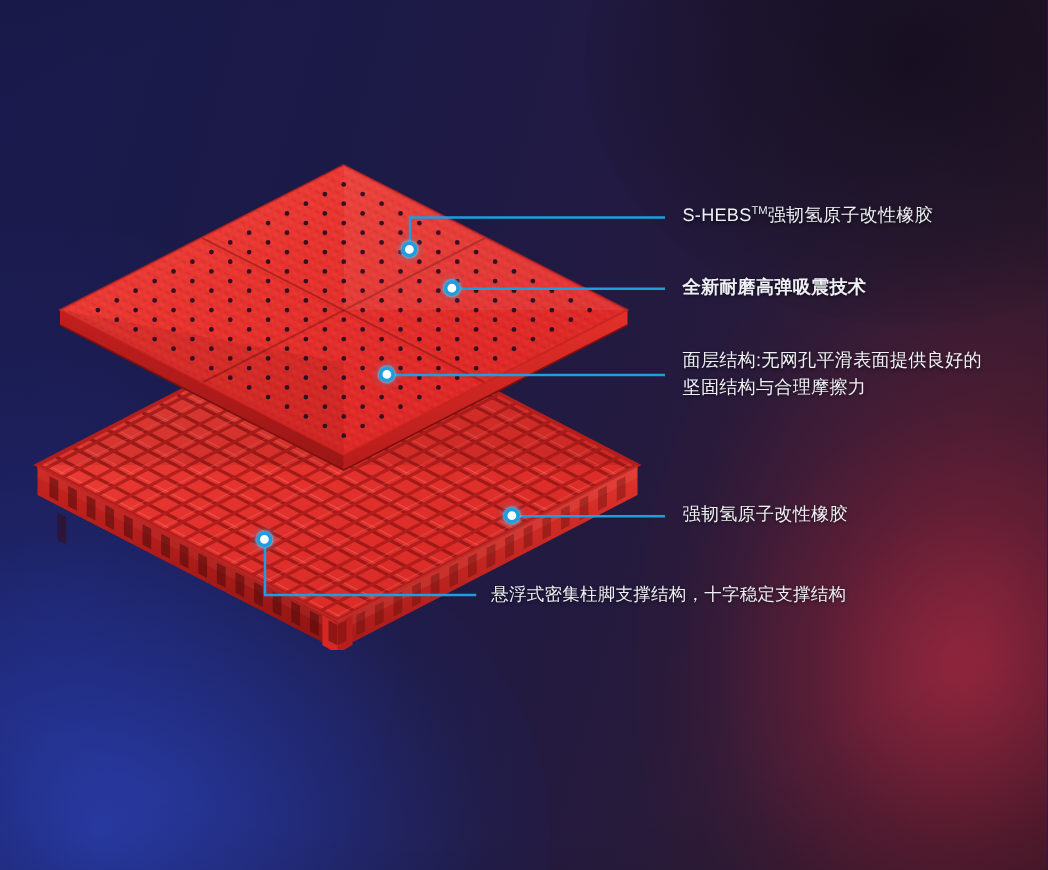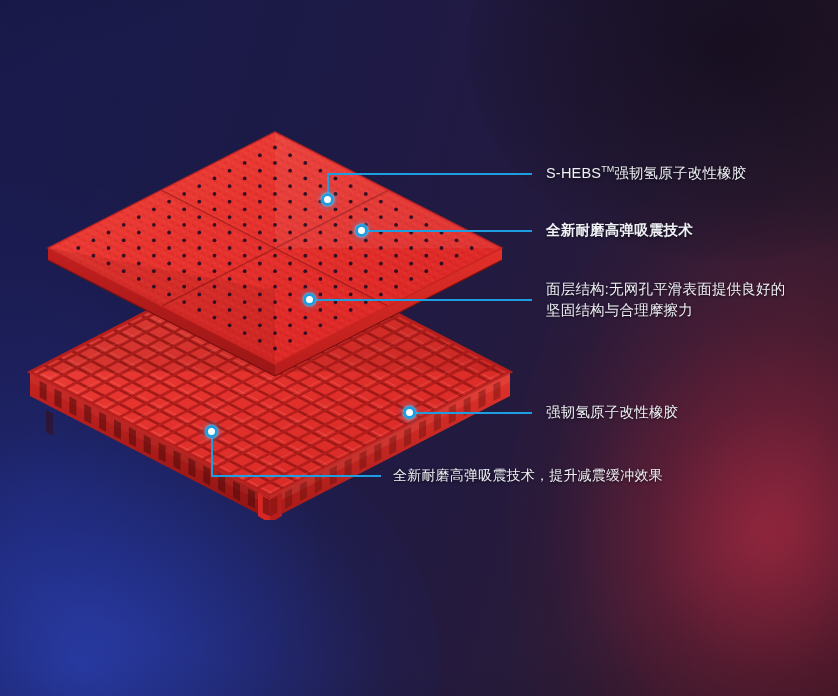--- a/index.html
+++ b/index.html
@@ -611,16 +611,16 @@
 
   <div class="callout-label" style="left:546px; top:163px;"><span>S-HEBS</span><sup>TM</sup><span>强韧氢原子改性橡胶</span></div>
 
   <div class="callout-label" style="left:546px; top:220px;font-weight:bold;">全新耐磨高弹吸震技术</div>
 
   <div class="callout-label" style="left:546px; top:279px; width:280px;">面层结构:无网孔平滑表面提供良好的
 坚固结构与合理摩擦力</div>
 
   <div class="callout-label" style="left:546px; top:402px;">强韧氢原子改性橡胶</div>
 
-  <div class="callout-label" style="left:393px; top:465px; font-size:14px;">全新耐磨高弹吸震技术，提升减震缓冲效果</div>
+  <div class="callout-label" style="left:393px; top:465px; font-size:14px;">悬浮式密集柱脚支撑结构，十字稳定支撑结构</div>
 
 
 </div>
 
 </body></html>

